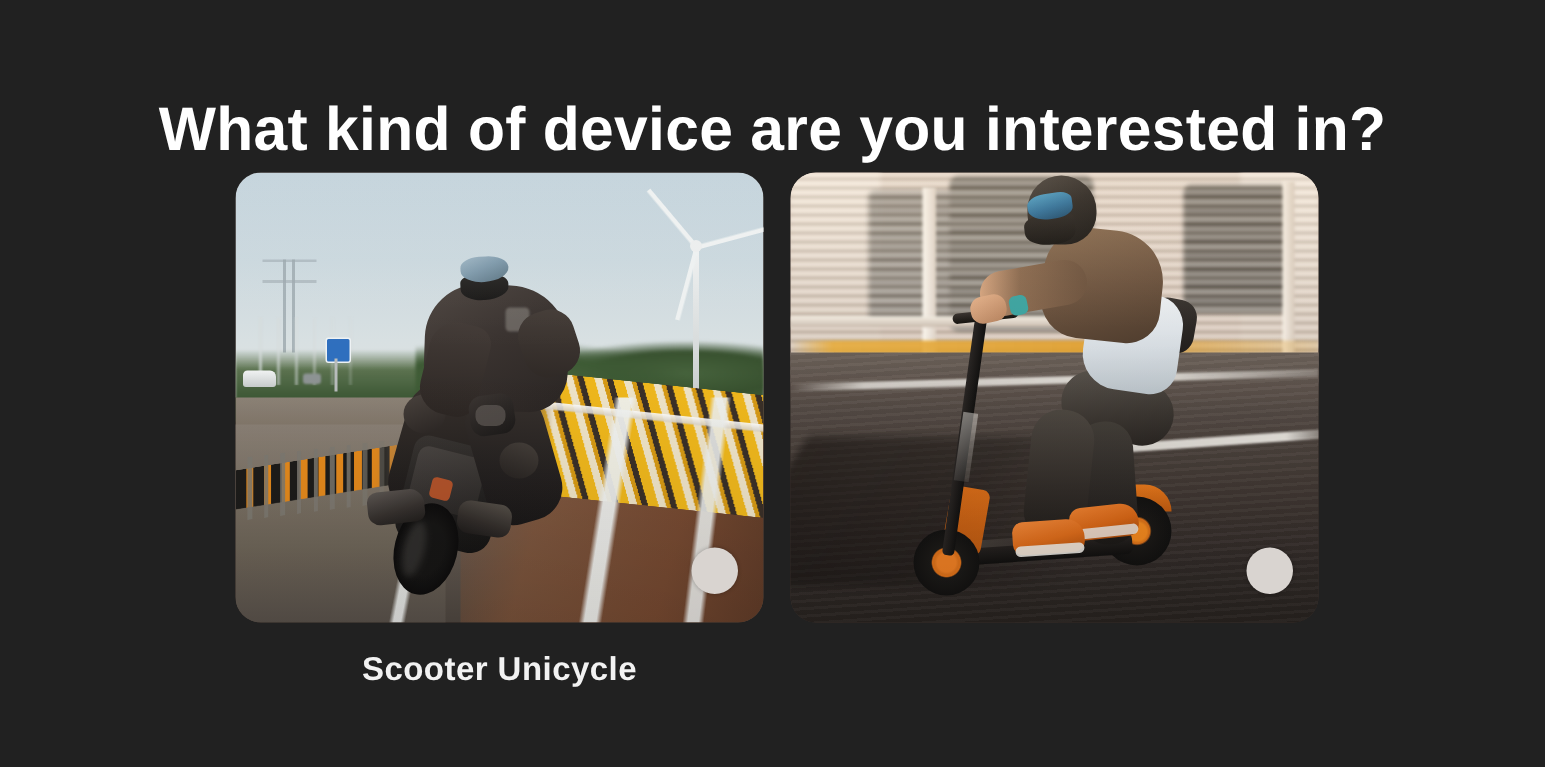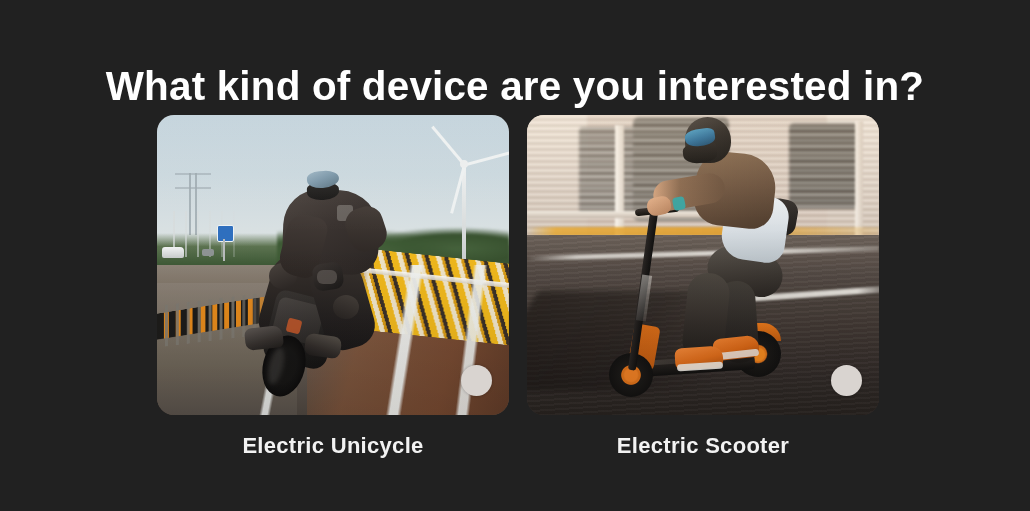--- a/index.html
+++ b/index.html
@@ -696,21 +696,21 @@
           <div class="layer euc-arm-l"></div>
           <div class="layer euc-glove"></div>
           <div class="layer euc-glove2"></div>
           <div class="layer euc-helmet"></div>
           <div class="layer euc-chin"></div>
           <div class="layer euc-visor"></div>
           <div class="layer euc-grade"></div>
         </div>
         <div class="radio"></div>
       </div>
-      <div class="option-label">Electric Unicycle</div>
+      <div class="option-label">Scooter Unicycle</div>
     </div>
 
     <div class="option">
       <div class="card">
         <div class="photo">
           <div class="layer sc-bg"></div>
           <div class="layer sc-bldg-l"></div>
           <div class="layer sc-bldg-r"></div>
           <div class="layer sc-tank1"></div>
           <div class="layer sc-tank2"></div>
@@ -752,17 +752,16 @@
           <div class="layer sc-arm"></div>
           <div class="layer sc-watch"></div>
           <div class="layer sc-hand"></div>
           <div class="layer sc-helmet"></div>
           <div class="layer sc-helmet-chin"></div>
           <div class="layer sc-helmet-visor"></div>
           <div class="layer sc-grade"></div>
         </div>
         <div class="radio"></div>
       </div>
-      <div class="option-label">Electric Scooter</div>
     </div>
 
   </div>
 </div>
 
 </body></html>

